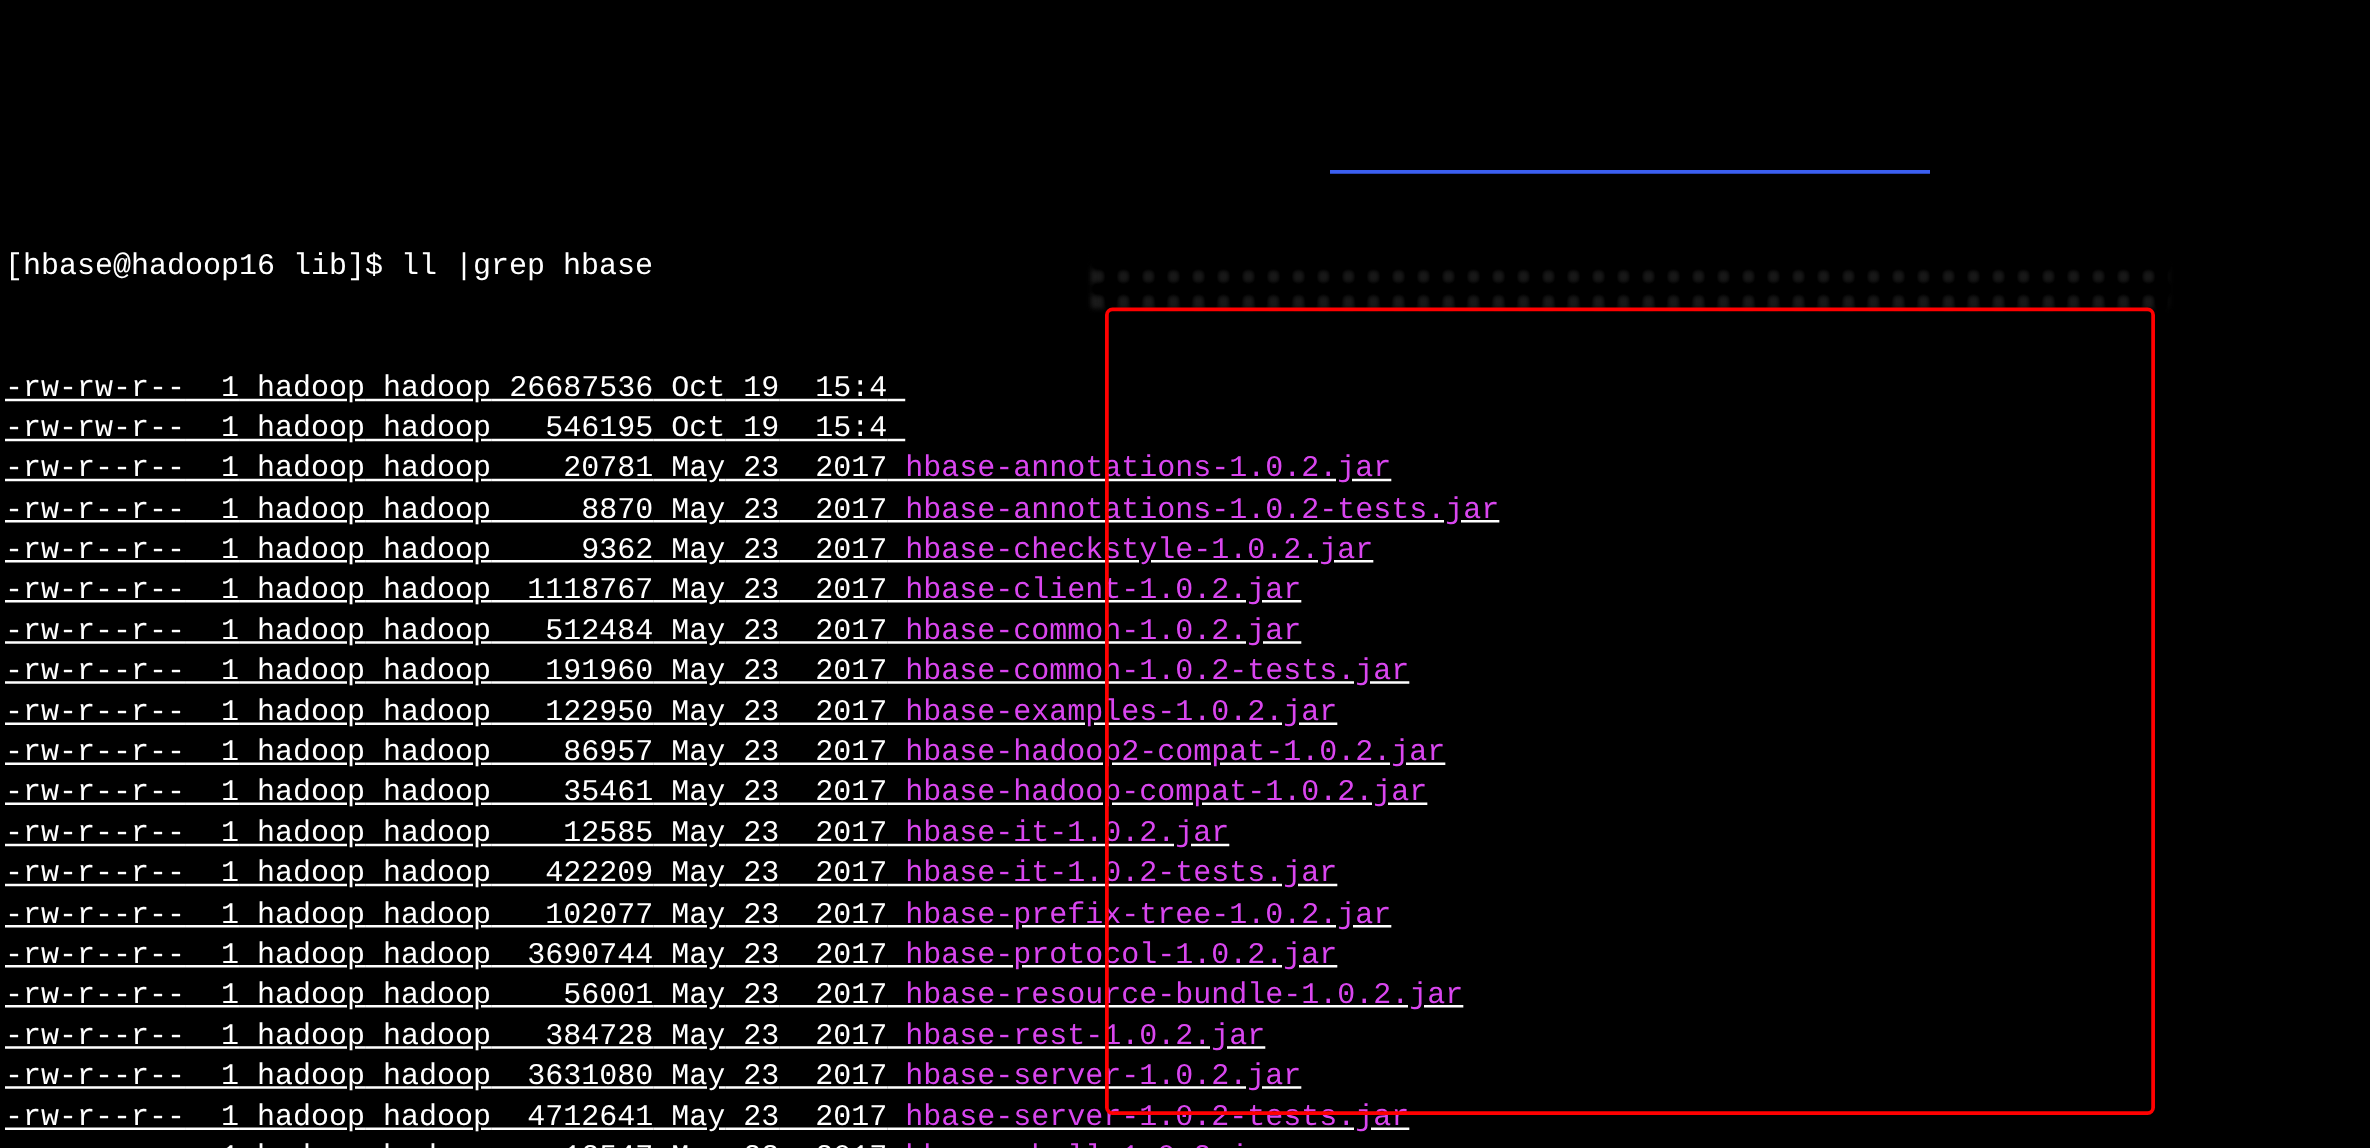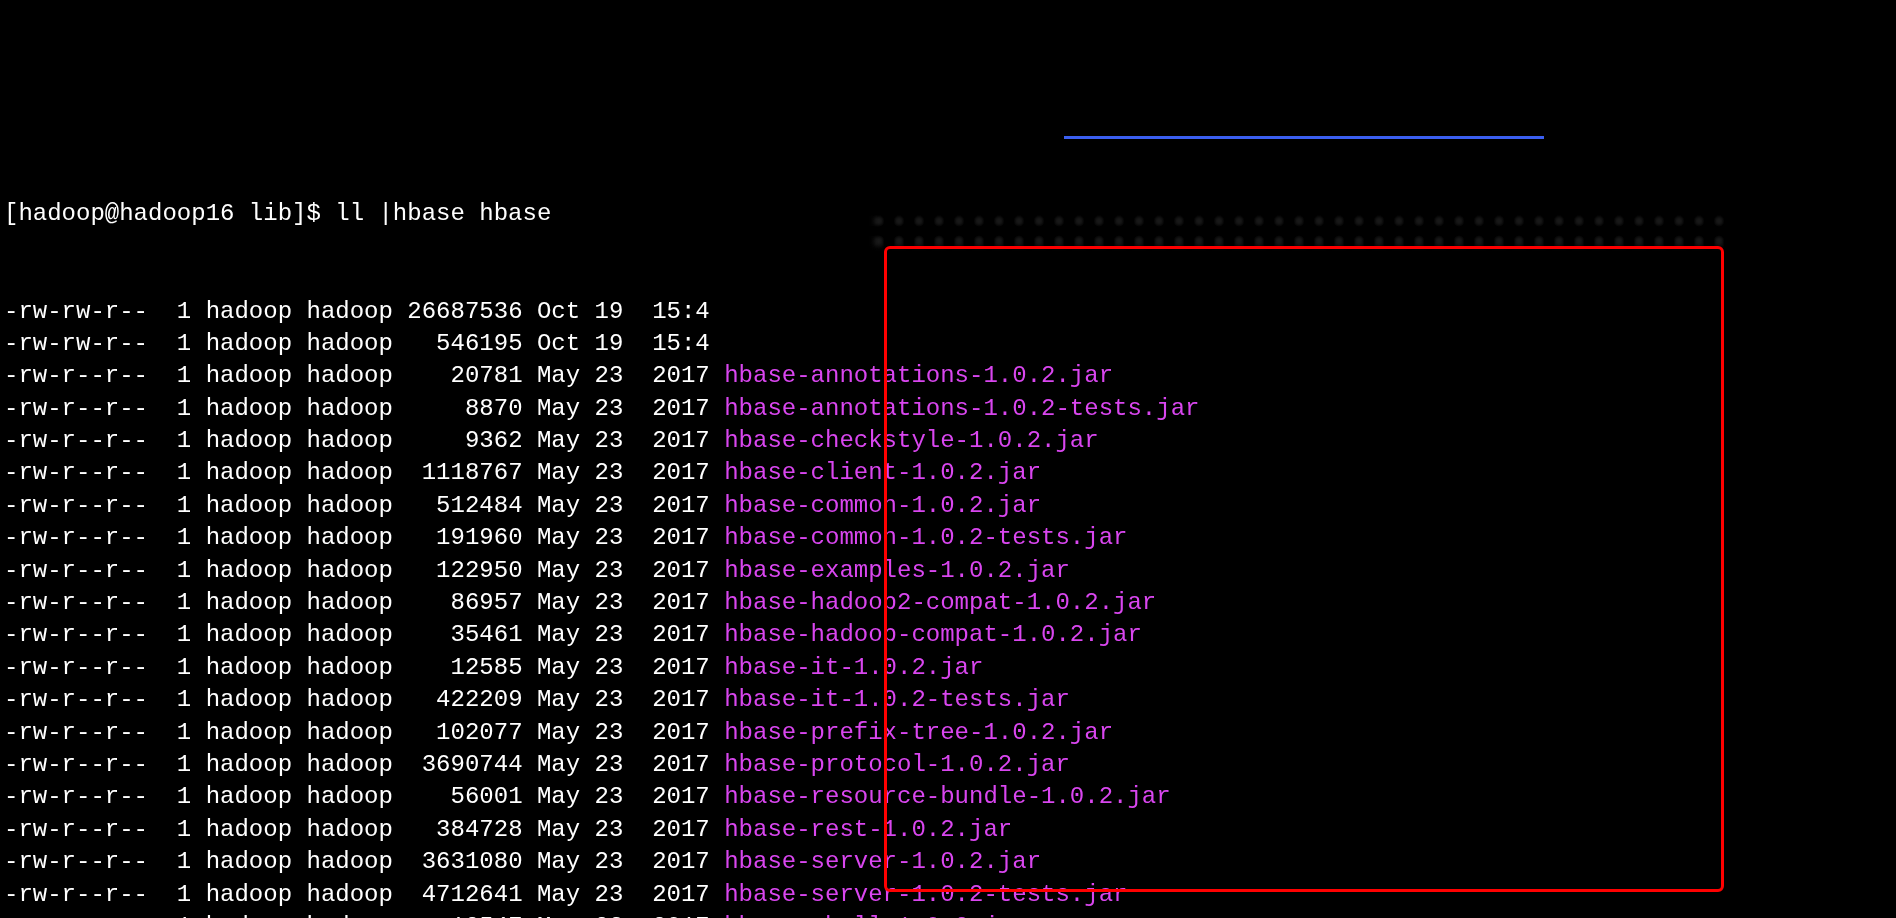--- a/index.html
+++ b/index.html
@@ -18,20 +18,21 @@
       position: relative;
     }
     .terminal {
       position: relative;
     }
     .prompt-line {
       display: block;
     }
     .file-row {
       display: block;
+      text-decoration: underline;
     }
     .filename-hl {
       color: #d946ef;
     }
     .red-box {
       position: absolute;
       border: 3px solid #ff0000;
       border-radius: 6px;
       pointer-events: none;
     }
@@ -55,21 +56,21 @@
       border-bottom: 3px solid #3b5ff1;
       height: 0;
     }
   </style>
 </head>
 <body>
 
 
 
 <div class="terminal">
-  <div class="prompt-line">[hadoop@hadoop16 lib]$ ll |hbase hbase</div>
+  <div class="prompt-line">[hbase@hadoop16 lib]$ ll |grep hbase</div>
   <div id="file-listing"><div class="file-row"><span>-rw-rw-r--</span><span>  1</span><span> hadoop</span><span> hadoop</span><span> 26687536</span><span> Oct</span><span> 19</span><span>  15:4</span><span> </span></div><div class="file-row"><span>-rw-rw-r--</span><span>  1</span><span> hadoop</span><span> hadoop</span><span>   546195</span><span> Oct</span><span> 19</span><span>  15:4</span><span> </span></div><div class="file-row"><span>-rw-r--r--</span><span>  1</span><span> hadoop</span><span> hadoop</span><span>    20781</span><span> May</span><span> 23</span><span>  2017</span><span class="filename-hl"> hbase-annotations-1.0.2.jar</span></div><div class="file-row"><span>-rw-r--r--</span><span>  1</span><span> hadoop</span><span> hadoop</span><span>     8870</span><span> May</span><span> 23</span><span>  2017</span><span class="filename-hl"> hbase-annotations-1.0.2-tests.jar</span></div><div class="file-row"><span>-rw-r--r--</span><span>  1</span><span> hadoop</span><span> hadoop</span><span>     9362</span><span> May</span><span> 23</span><span>  2017</span><span class="filename-hl"> hbase-checkstyle-1.0.2.jar</span></div><div class="file-row"><span>-rw-r--r--</span><span>  1</span><span> hadoop</span><span> hadoop</span><span>  1118767</span><span> May</span><span> 23</span><span>  2017</span><span class="filename-hl"> hbase-client-1.0.2.jar</span></div><div class="file-row"><span>-rw-r--r--</span><span>  1</span><span> hadoop</span><span> hadoop</span><span>   512484</span><span> May</span><span> 23</span><span>  2017</span><span class="filename-hl"> hbase-common-1.0.2.jar</span></div><div class="file-row"><span>-rw-r--r--</span><span>  1</span><span> hadoop</span><span> hadoop</span><span>   191960</span><span> May</span><span> 23</span><span>  2017</span><span class="filename-hl"> hbase-common-1.0.2-tests.jar</span></div><div class="file-row"><span>-rw-r--r--</span><span>  1</span><span> hadoop</span><span> hadoop</span><span>   122950</span><span> May</span><span> 23</span><span>  2017</span><span class="filename-hl"> hbase-examples-1.0.2.jar</span></div><div class="file-row"><span>-rw-r--r--</span><span>  1</span><span> hadoop</span><span> hadoop</span><span>    86957</span><span> May</span><span> 23</span><span>  2017</span><span class="filename-hl"> hbase-hadoop2-compat-1.0.2.jar</span></div><div class="file-row"><span>-rw-r--r--</span><span>  1</span><span> hadoop</span><span> hadoop</span><span>    35461</span><span> May</span><span> 23</span><span>  2017</span><span class="filename-hl"> hbase-hadoop-compat-1.0.2.jar</span></div><div class="file-row"><span>-rw-r--r--</span><span>  1</span><span> hadoop</span><span> hadoop</span><span>    12585</span><span> May</span><span> 23</span><span>  2017</span><span class="filename-hl"> hbase-it-1.0.2.jar</span></div><div class="file-row"><span>-rw-r--r--</span><span>  1</span><span> hadoop</span><span> hadoop</span><span>   422209</span><span> May</span><span> 23</span><span>  2017</span><span class="filename-hl"> hbase-it-1.0.2-tests.jar</span></div><div class="file-row"><span>-rw-r--r--</span><span>  1</span><span> hadoop</span><span> hadoop</span><span>   102077</span><span> May</span><span> 23</span><span>  2017</span><span class="filename-hl"> hbase-prefix-tree-1.0.2.jar</span></div><div class="file-row"><span>-rw-r--r--</span><span>  1</span><span> hadoop</span><span> hadoop</span><span>  3690744</span><span> May</span><span> 23</span><span>  2017</span><span class="filename-hl"> hbase-protocol-1.0.2.jar</span></div><div class="file-row"><span>-rw-r--r--</span><span>  1</span><span> hadoop</span><span> hadoop</span><span>    56001</span><span> May</span><span> 23</span><span>  2017</span><span class="filename-hl"> hbase-resource-bundle-1.0.2.jar</span></div><div class="file-row"><span>-rw-r--r--</span><span>  1</span><span> hadoop</span><span> hadoop</span><span>   384728</span><span> May</span><span> 23</span><span>  2017</span><span class="filename-hl"> hbase-rest-1.0.2.jar</span></div><div class="file-row"><span>-rw-r--r--</span><span>  1</span><span> hadoop</span><span> hadoop</span><span>  3631080</span><span> May</span><span> 23</span><span>  2017</span><span class="filename-hl"> hbase-server-1.0.2.jar</span></div><div class="file-row"><span>-rw-r--r--</span><span>  1</span><span> hadoop</span><span> hadoop</span><span>  4712641</span><span> May</span><span> 23</span><span>  2017</span><span class="filename-hl"> hbase-server-1.0.2-tests.jar</span></div><div class="file-row"><span>-rw-r--r--</span><span>  1</span><span> hadoop</span><span> hadoop</span><span>    12547</span><span> May</span><span> 23</span><span>  2017</span><span class="filename-hl"> hbase-shell-1.0.2.jar</span></div></div>
 
   <div class="blue-underline" style="top:2px; left:1060px; width:480px;"></div>
   <div class="pixelated-area" style="top:38px; left:870px; width:770px; height:34px;"></div>
   <div class="pixelated-area line2" style="top:78px; left:870px; width:860px; height:34px;"></div>
   <div class="red-box" style="top:112px; left:880px; width:840px; height:646px;"></div>
 </div>
 
 
 

